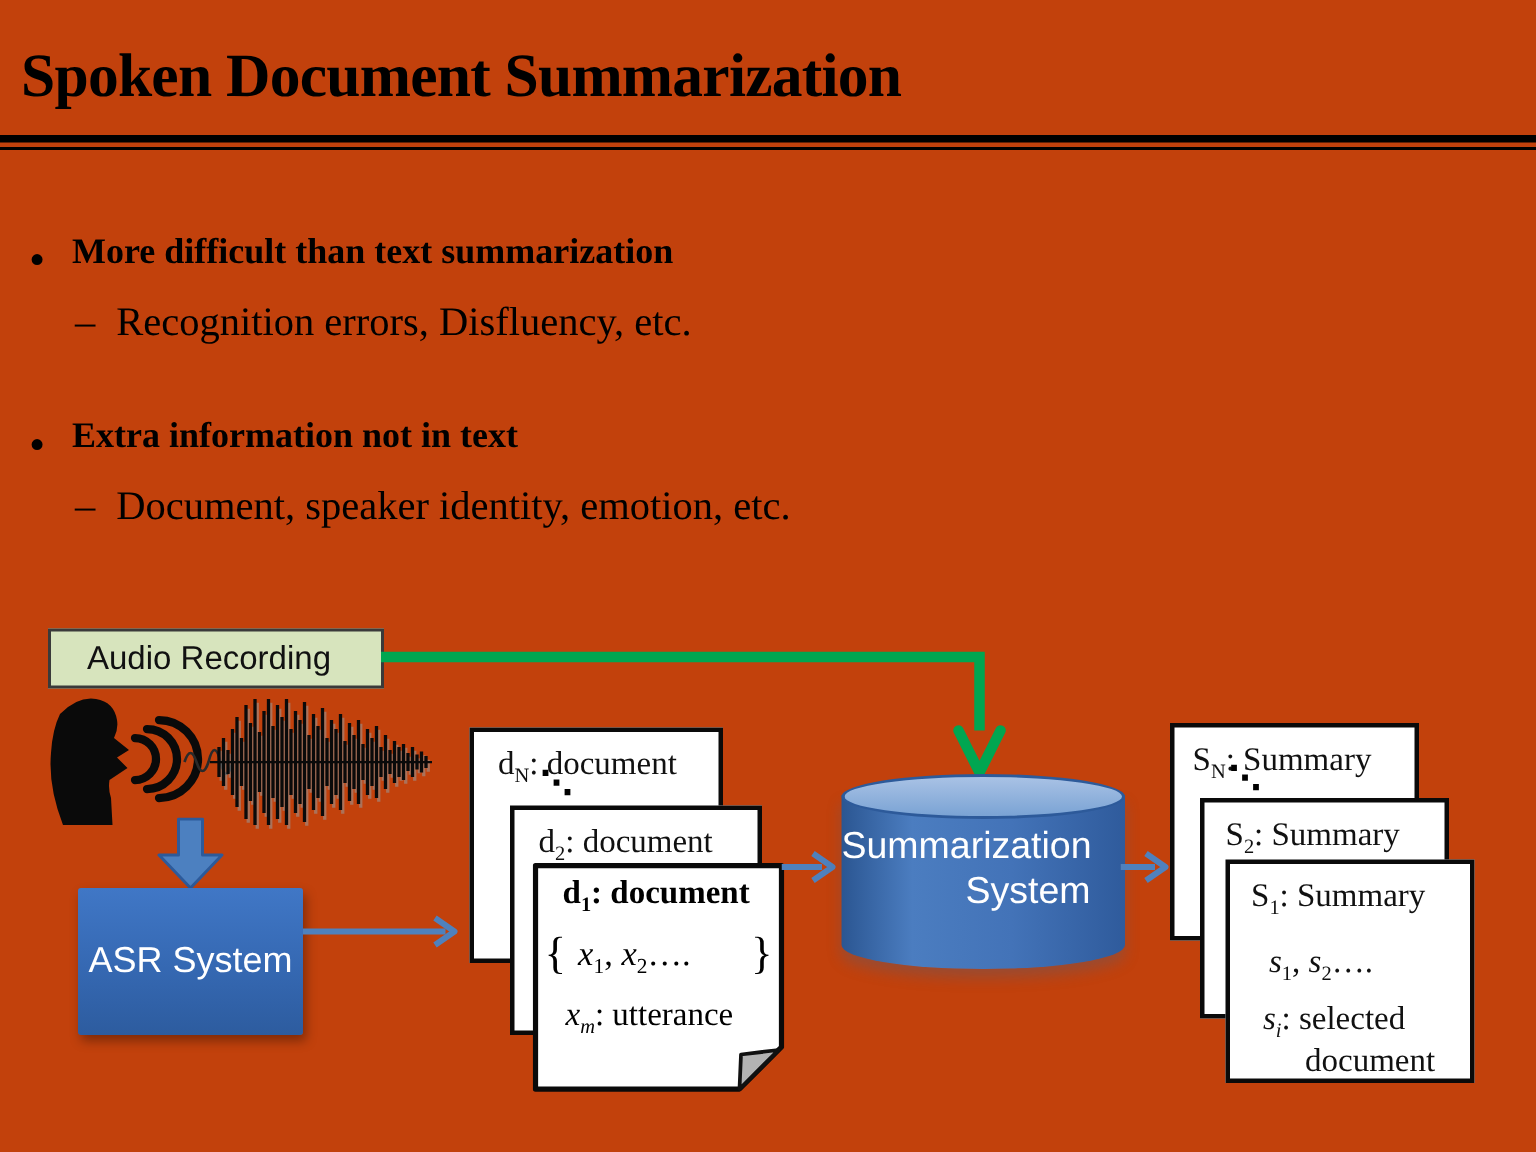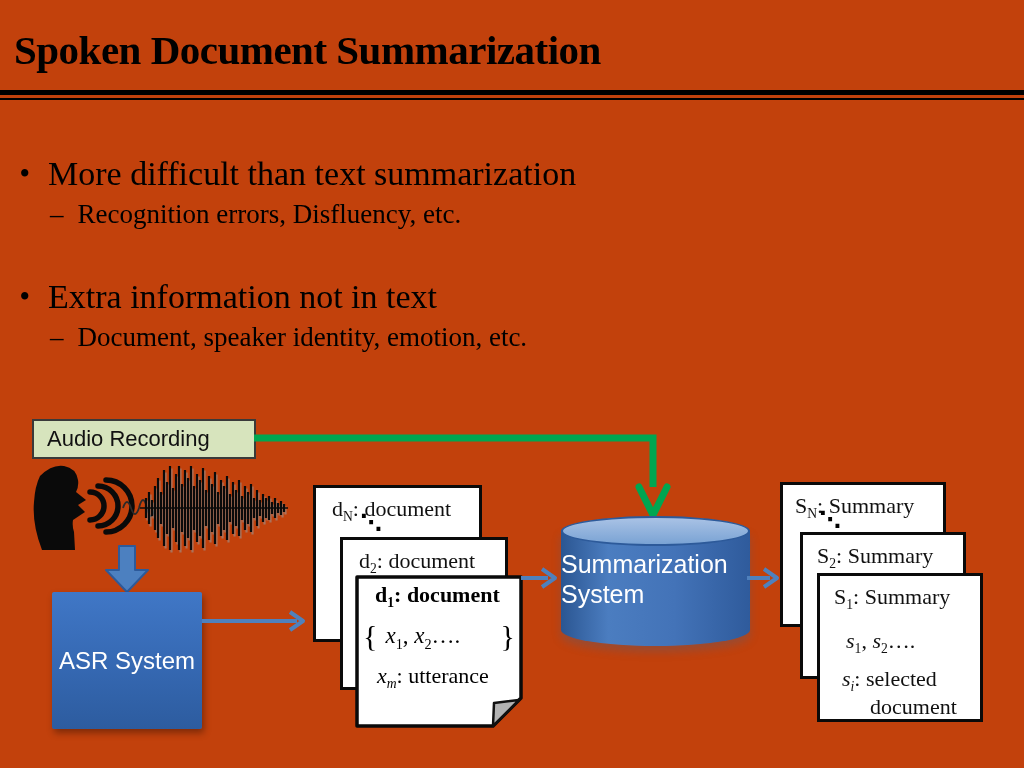--- a/index.html
+++ b/index.html
@@ -14,55 +14,55 @@
   .title {
     left:14px; top:26px; font-size:41px; font-weight:bold;
     letter-spacing:-0.5px; color:#000;
     font-family:"Liberation Serif", serif; white-space:nowrap;
   }
   .rule-thick { left:0; top:90px; width:1024px; height:5px; background:#000; }
   .rule-thin  { left:0; top:98px; width:1024px; height:2px; background:#000; }
 
   
   .b-marker { font-size:27px; font-weight:bold; color:#000; }
-  .b-text   { font-size:34px; font-weight:normal; color:#000; white-space:nowrap; }
+  .b-text   { font-size:24px; font-weight:bold; color:#000; white-space:nowrap; }
   .sb-row   { display:flex; font-size:27px; color:#000; white-space:nowrap; }
   .sb-dash  { margin-right:14px; }
 
   
   .audio-box {
     left:32px; top:419px; width:224px; height:40px;
     background:#d7e4bd; border:2px solid #3a3a3a;
     font-family:"Liberation Sans", sans-serif; font-size:22px; color:#111;
-    display:flex; align-items:center; padding-left:13px;
+    display:flex; align-items:center; padding-left:24px;
   }
 
   
   .asr-box {
-    left:52px; top:592px; width:150px; height:137px; border-radius:2px;
+    left:52px; top:592px; width:150px; height:98px; border-radius:2px;
     background:linear-gradient(180deg,#447acd 0%, #4077c6 0%, #3568b2 55%, #2d5c9f 100%);
     box-shadow:2px 4px 7px rgba(0,0,0,0.35);
     color:#fff; font-family:"Liberation Sans", sans-serif; font-size:24px;
     display:flex; align-items:center; justify-content:center;
   }
 
   
   .cyl-body {
     left:561px; top:530px; width:189px; height:116px;
     background:linear-gradient(90deg,#2b5692 0%, #4b7dc0 25%, #4373b8 60%, #2f5b9c 100%);
     border-radius:0 0 94px 94px / 0 0 16px 16px;
     box-shadow:0 6px 9px rgba(80,95,120,0.35);
   }
   .cyl-top {
     left:561px; top:516px; width:189px; height:30px; border-radius:50%;
     background:linear-gradient(180deg,#a9c2e5 0%, #7aa3d4 100%);
     border:2px solid #2d5a9a;
   }
   .cyl-text {
-    left:561px; top:549px; width:166px; text-align:left;
+    left:561px; top:549px; width:166px; text-align:right;
     color:#fff; font-family:"Liberation Sans", sans-serif;
     font-size:25px; line-height:30px;
   }
 
   
   .card {
     background:#fff; border:3px solid #0a0a0a; color:#111;
     font-family:"Liberation Serif", serif;
   }
   .card-label { position:absolute; font-size:22px; white-space:nowrap; }

